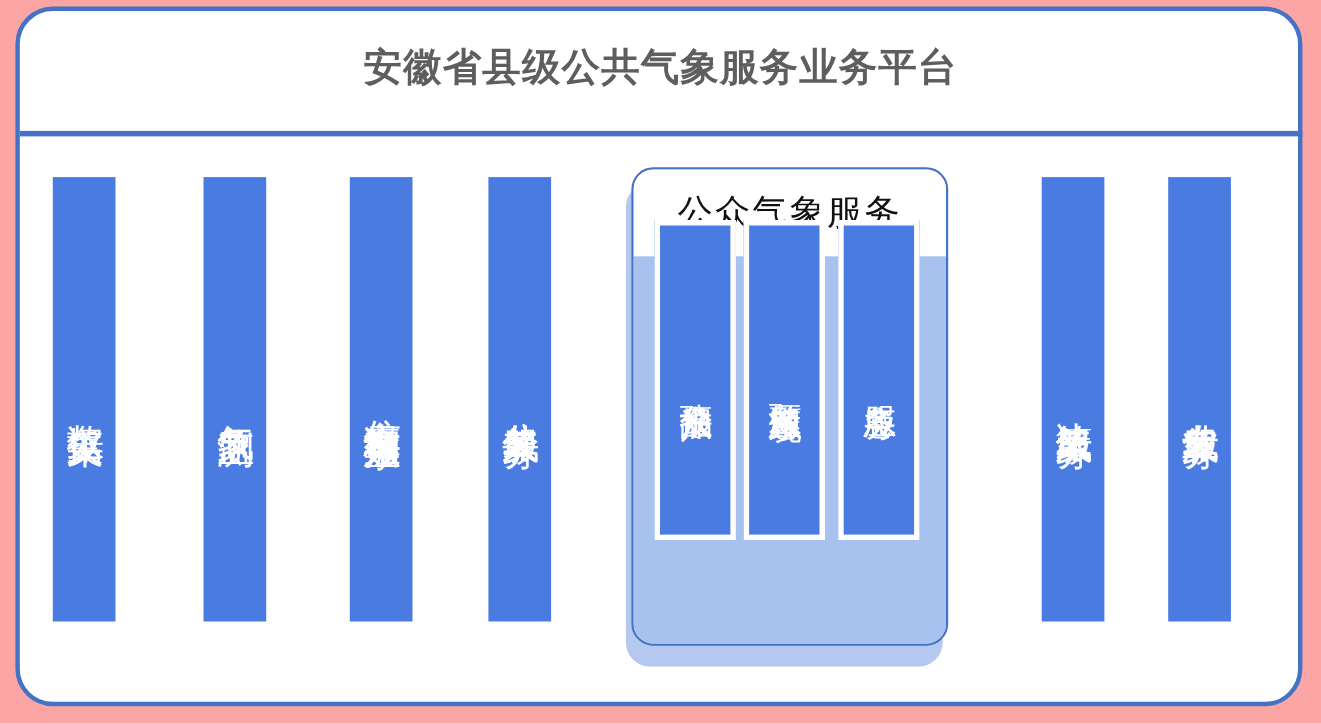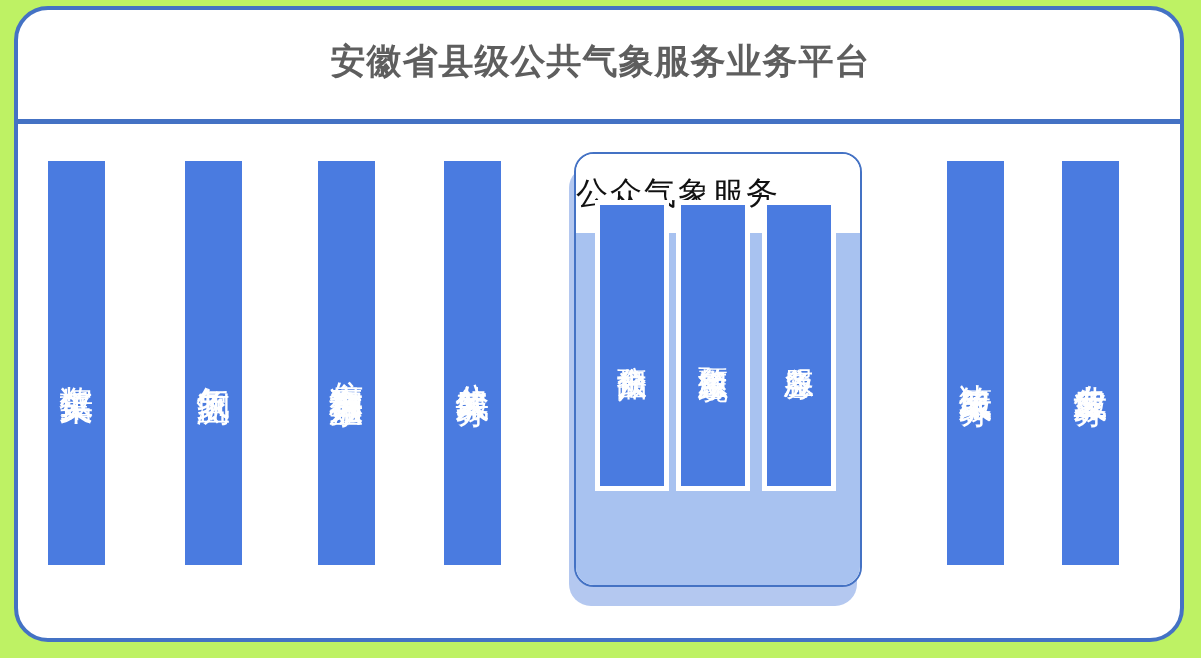--- a/index.html
+++ b/index.html
@@ -11,21 +11,21 @@
     width: 1201px;
     height: 658px;
     font-family: "Liberation Sans", "DejaVu Sans", sans-serif;
     overflow: hidden;
   }
 
   #canvas {
     position: relative;
     width: 1201px;
     height: 658px;
-    background: #bef264;
+    background: #fca5a5;
   }
 
   
   .outer-frame {
     position: absolute;
     left: 14px;
     top: 6px;
     width: 1170px;
     height: 636px;
     box-sizing: border-box;
@@ -113,21 +113,21 @@
 
   .center-header {
     position: absolute;
     left: 0;
     top: 0;
     width: 100%;
     height: 79px;
     background: #ffffff;
     display: flex;
     align-items: center;
-    justify-content: flex-start;
+    justify-content: center;
   }
   .center-header-label {
     font-size: 32px;
     color: #111111;
     letter-spacing: 2px;
     font-family: "DejaVu Serif", "Liberation Serif", serif;
     white-space: nowrap;
   }
 
   .center-body {

